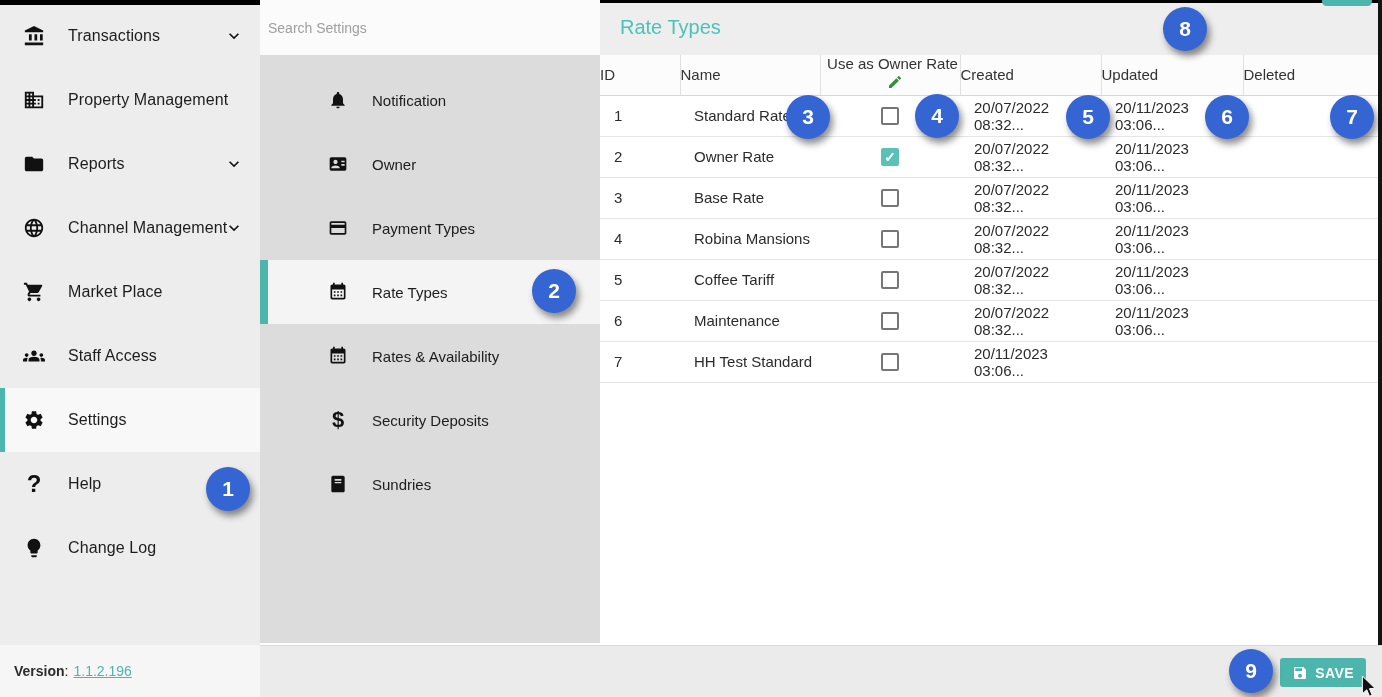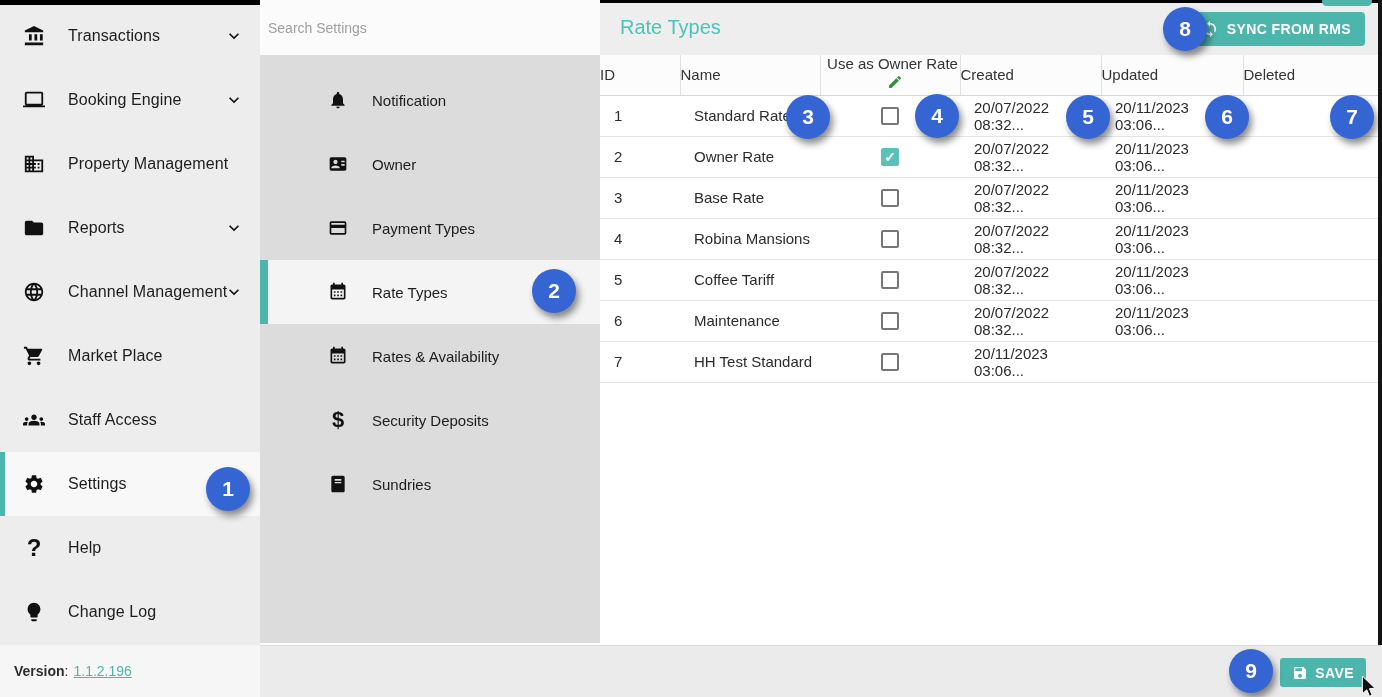--- a/index.html
+++ b/index.html
@@ -86,37 +86,20 @@
               <svg width="20" height="20" viewBox="0 0 24 24">
                 <path d="M7.41 8.59L12 13.17l4.59-4.58L18 10l-6 6-6-6 1.41-1.41z" fill="#111"></path>
               </svg>
             </span>
           </span>
         </div>
         <div class="nav-item">
           <span class="nicon">
             <span style="display: flex;">
               <svg width="22" height="22" viewBox="0 0 24 24">
-                <path d="M20 18c1.1 0 1.99-.9 1.99-2L22 5c0-1.1-.9-2-2-2H4c-1.1 0-2 .9-2 2v11c0 1.1.9 2 2 2H0v2h24v-2h-4zM4 5h16v11H4V5z" fill="#111"></path>
-              </svg>
-            </span>
-          </span>
-          <span class="nlabel">Booking Engine</span>
-          <span class="chev">
-            <span style="display: flex;">
-              <svg width="20" height="20" viewBox="0 0 24 24">
-                <path d="M7.41 8.59L12 13.17l4.59-4.58L18 10l-6 6-6-6 1.41-1.41z" fill="#111"></path>
-              </svg>
-            </span>
-          </span>
-        </div>
-        <div class="nav-item">
-          <span class="nicon">
-            <span style="display: flex;">
-              <svg width="22" height="22" viewBox="0 0 24 24">
                 <path d="M12 7V3H2v18h20V7H12zM6 19H4v-2h2v2zm0-4H4v-2h2v2zm0-4H4V9h2v2zm0-4H4V5h2v2zm4 12H8v-2h2v2zm0-4H8v-2h2v2zm0-4H8V9h2v2zm0-4H8V5h2v2zm10 12h-8v-2h2v-2h-2v-2h2v-2h-2V9h8v10zm-2-8h-2v2h2v-2zm0 4h-2v2h2v-2z" fill="#111"></path>
               </svg>
             </span>
           </span>
           <span class="nlabel">Property Management</span>
         </div>
         <div class="nav-item">
           <span class="nicon">
             <span style="display: flex;">
               <svg width="22" height="22" viewBox="0 0 24 24">
@@ -274,30 +257,20 @@
             </span>
           </span>
           <span class="slabel">Sundries</span>
         </div>
       </div>
   </aside>
 
   <main class="main">
     <div class="main-header">
       <div class="page-title">Rate Types</div>
-      <button class="sync-btn">
-        <span id="sync-icon-slot">
-            <span style="display: flex;">
-              <svg width="18" height="18" viewBox="0 0 24 24">
-                <path d="M12 4V1L8 5l4 4V6c3.31 0 6 2.69 6 6 0 1.01-.25 1.97-.7 2.8l1.46 1.46C19.54 15.03 20 13.57 20 12c0-4.42-3.58-8-8-8zm0 14c-3.31 0-6-2.69-6-6 0-1.01.25-1.97.7-2.8L5.24 7.74C4.46 8.97 4 10.43 4 12c0 4.42 3.58 8 8 8v3l4-4-4-4v3z" fill="#fff"></path>
-              </svg>
-            </span>
-          </span>
-        <span>SYNC FROM RMS</span>
-      </button>
     </div>
     <table class="rate-table">
       <colgroup>
         <col class="col-id">
           <col class="col-name">
           <col class="col-owner">
         <col class="col-created">
           <col class="col-updated">
           <col class="col-deleted">
       </colgroup>

